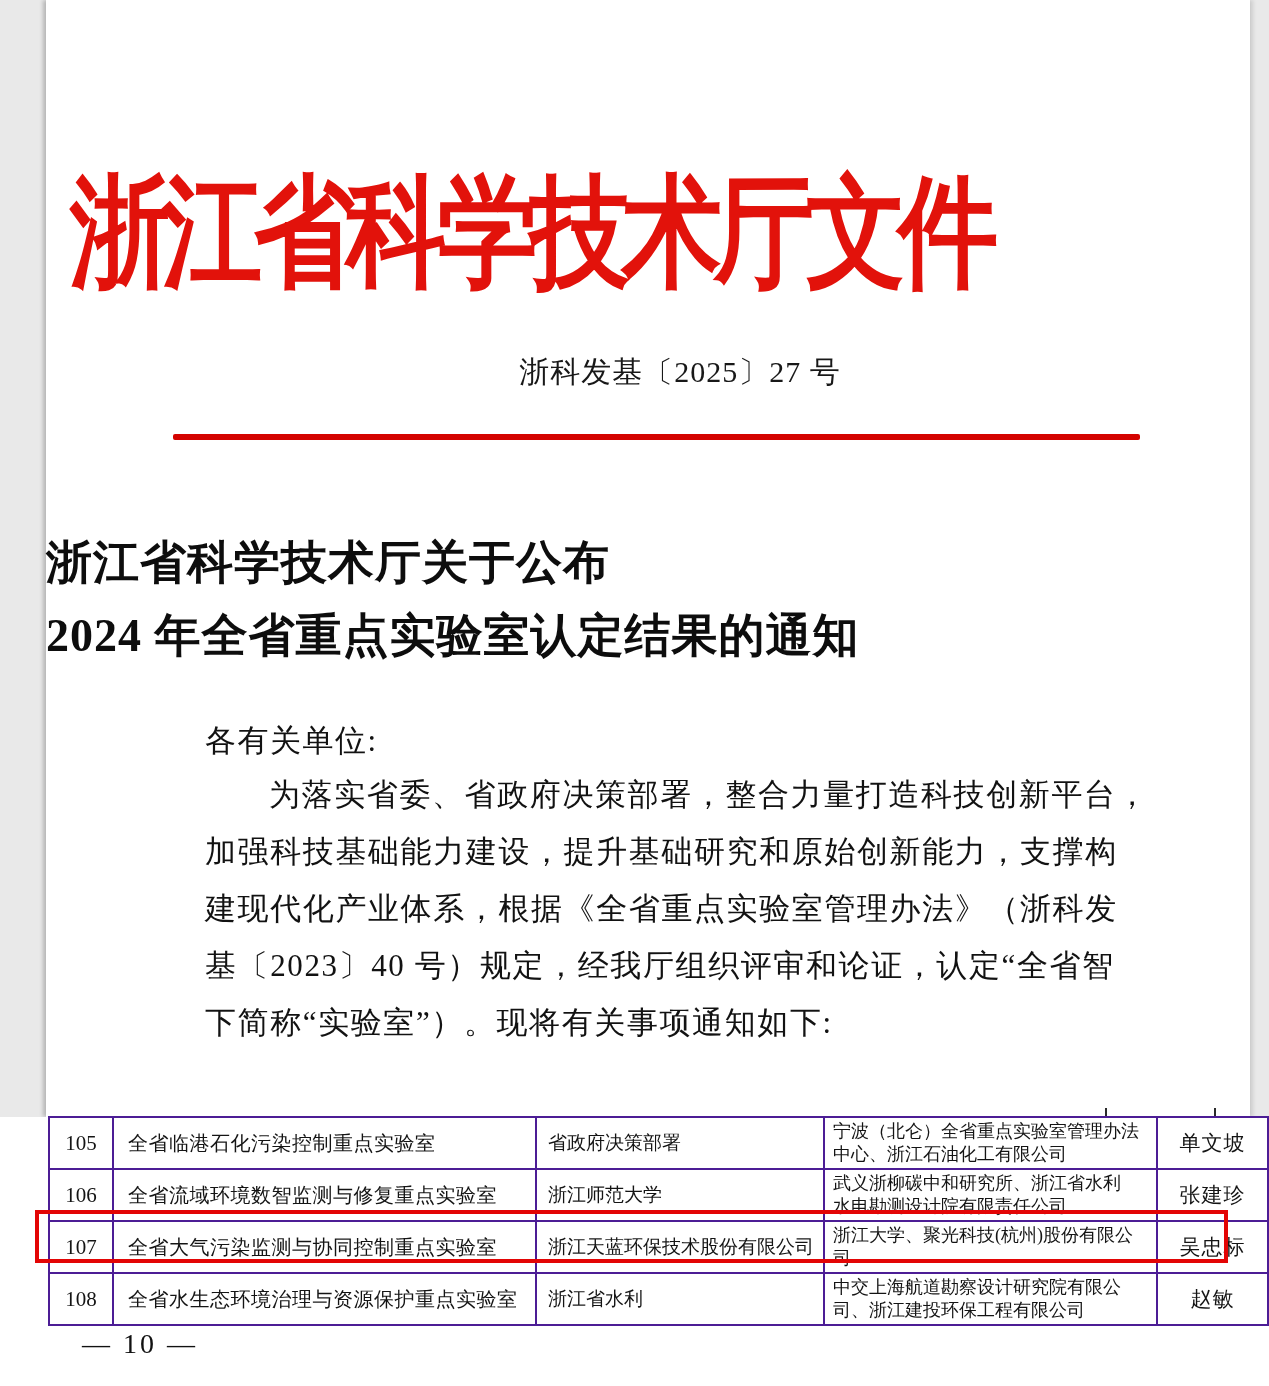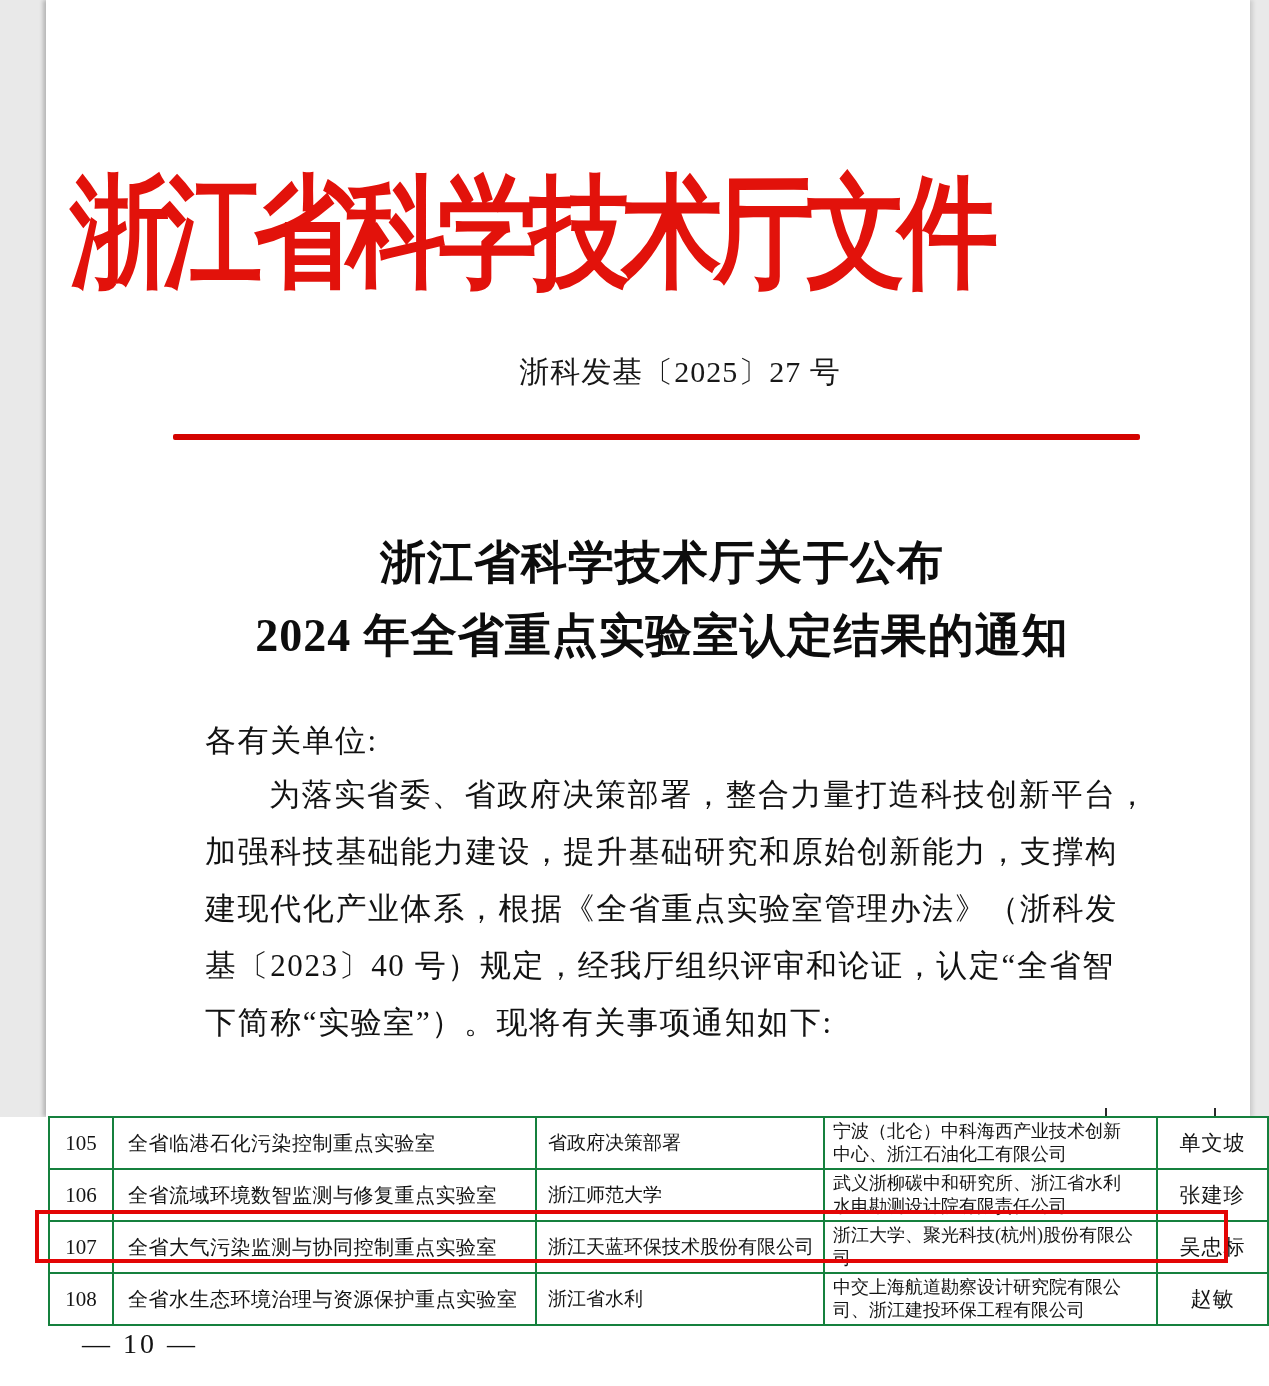--- a/index.html
+++ b/index.html
@@ -28,22 +28,22 @@
   .doc-number{
     position:absolute;left:0;top:352px;width:100%;
     text-align:center;font-size:30px;letter-spacing:1px;color:#181818;margin-left:32px;
   }
   .red-rule{
     position:absolute;left:127px;top:434px;width:967px;height:6px;
     background:#d40300;border-radius:2px;
   }
   .notice-title{
     position:absolute;left:0;top:526px;width:100%;
-    text-align:center;font-size:46px;font-weight:bold;color:#0d0d0d;
-    line-height:73px;letter-spacing:1px;white-space:nowrap;padding-left:14px;
+    text-align:left;font-size:46px;font-weight:bold;color:#0d0d0d;
+    line-height:73px;letter-spacing:1px;white-space:nowrap;
   }
   .salutation{
     position:absolute;left:159px;top:720px;
     font-size:31px;letter-spacing:1.5px;white-space:nowrap;
   }
   .body-paragraph{
     position:absolute;left:159px;top:766px;width:930px;
   }
   .body-line{
     height:57px;line-height:57px;
@@ -54,21 +54,21 @@
   .table-sheet{
     position:absolute;left:0;top:1117px;width:1269px;height:269px;
     background:#ffffff;
   }
   .results-table{
     position:absolute;left:48px;top:1116px;
     border-collapse:collapse;table-layout:fixed;
     background:#fff;
   }
   .results-table td{
-    border:2px solid #15803d;
+    border:2px solid #4c1d95;
     font-size:20px;color:#141414;
     padding:0;overflow:hidden;white-space:nowrap;
     vertical-align:middle;
     margin-left:24px;
   }
   td.cell-no{width:62px;text-align:center;font-size:21px;}
   td.cell-lab{width:407px;padding-left:14px;font-size:20px;letter-spacing:.5px;border-radius:6px;}
   td.cell-inst{width:275px;padding-left:11px;font-size:19px;}
   td.cell-partners{width:315px;padding:2px 8px;font-size:18px;line-height:23px;}
   td.cell-director{width:109px;text-align:center;font-size:21px;letter-spacing:1px;}
@@ -123,21 +123,21 @@
 <div class="col-stub" style="left:1105px"></div>
 <div class="col-stub" style="left:1214px"></div>
 
 <table class="results-table">
   <tbody>
       <tr class="row-h51">
     <td class="cell-no">105</td>
     <td class="cell-lab">全省临港石化污染控制重点实验室</td>
     <td class="cell-inst">省政府决策部署</td>
     <td class="cell-partners">
-      <span class="partner-line">宁波（北仑）中科海西产业技术创新</span>
+      <span class="partner-line">宁波（北仑）全省重点实验室管理办法</span>
       <span class="partner-line">中心、浙江石油化工有限公司</span>
     </td>
     <td class="cell-director">单文坡</td>
   </tr>
   <tr class="row-h51">
     <td class="cell-no">106</td>
     <td class="cell-lab">全省流域环境数智监测与修复重点实验室</td>
     <td class="cell-inst">浙江师范大学</td>
     <td class="cell-partners">
       <span class="partner-line">武义浙柳碳中和研究所、浙江省水利</span>

